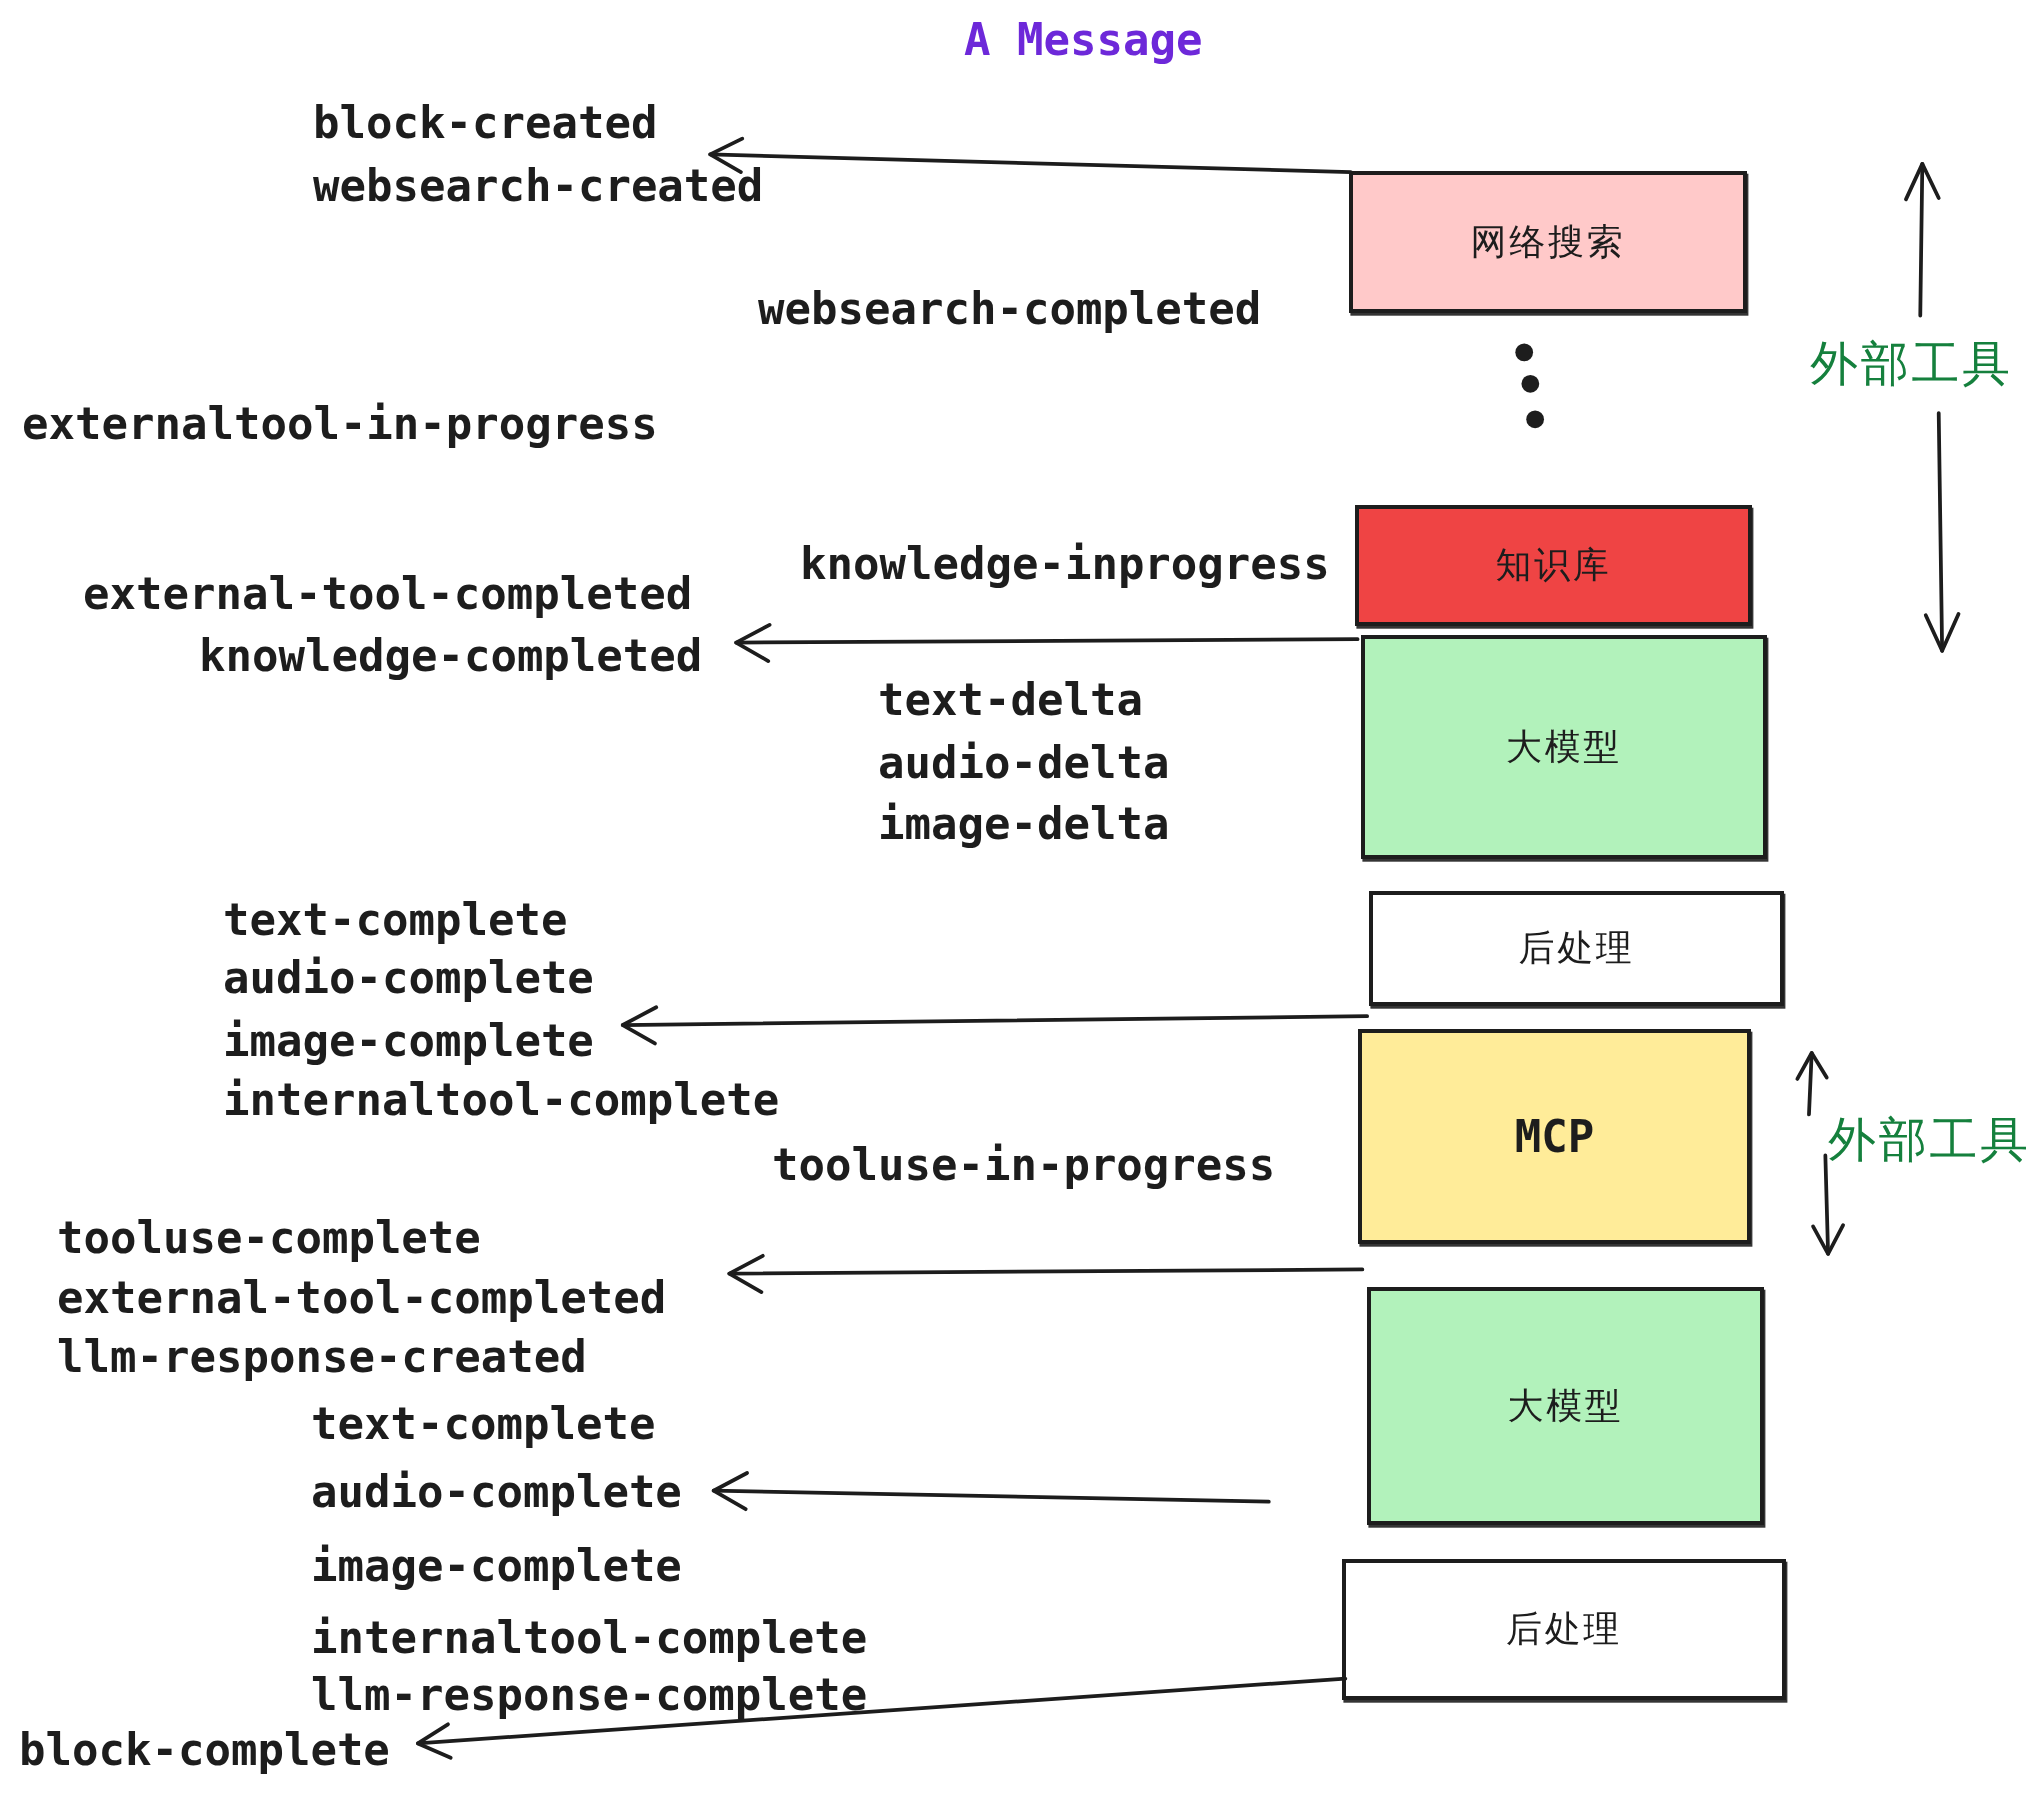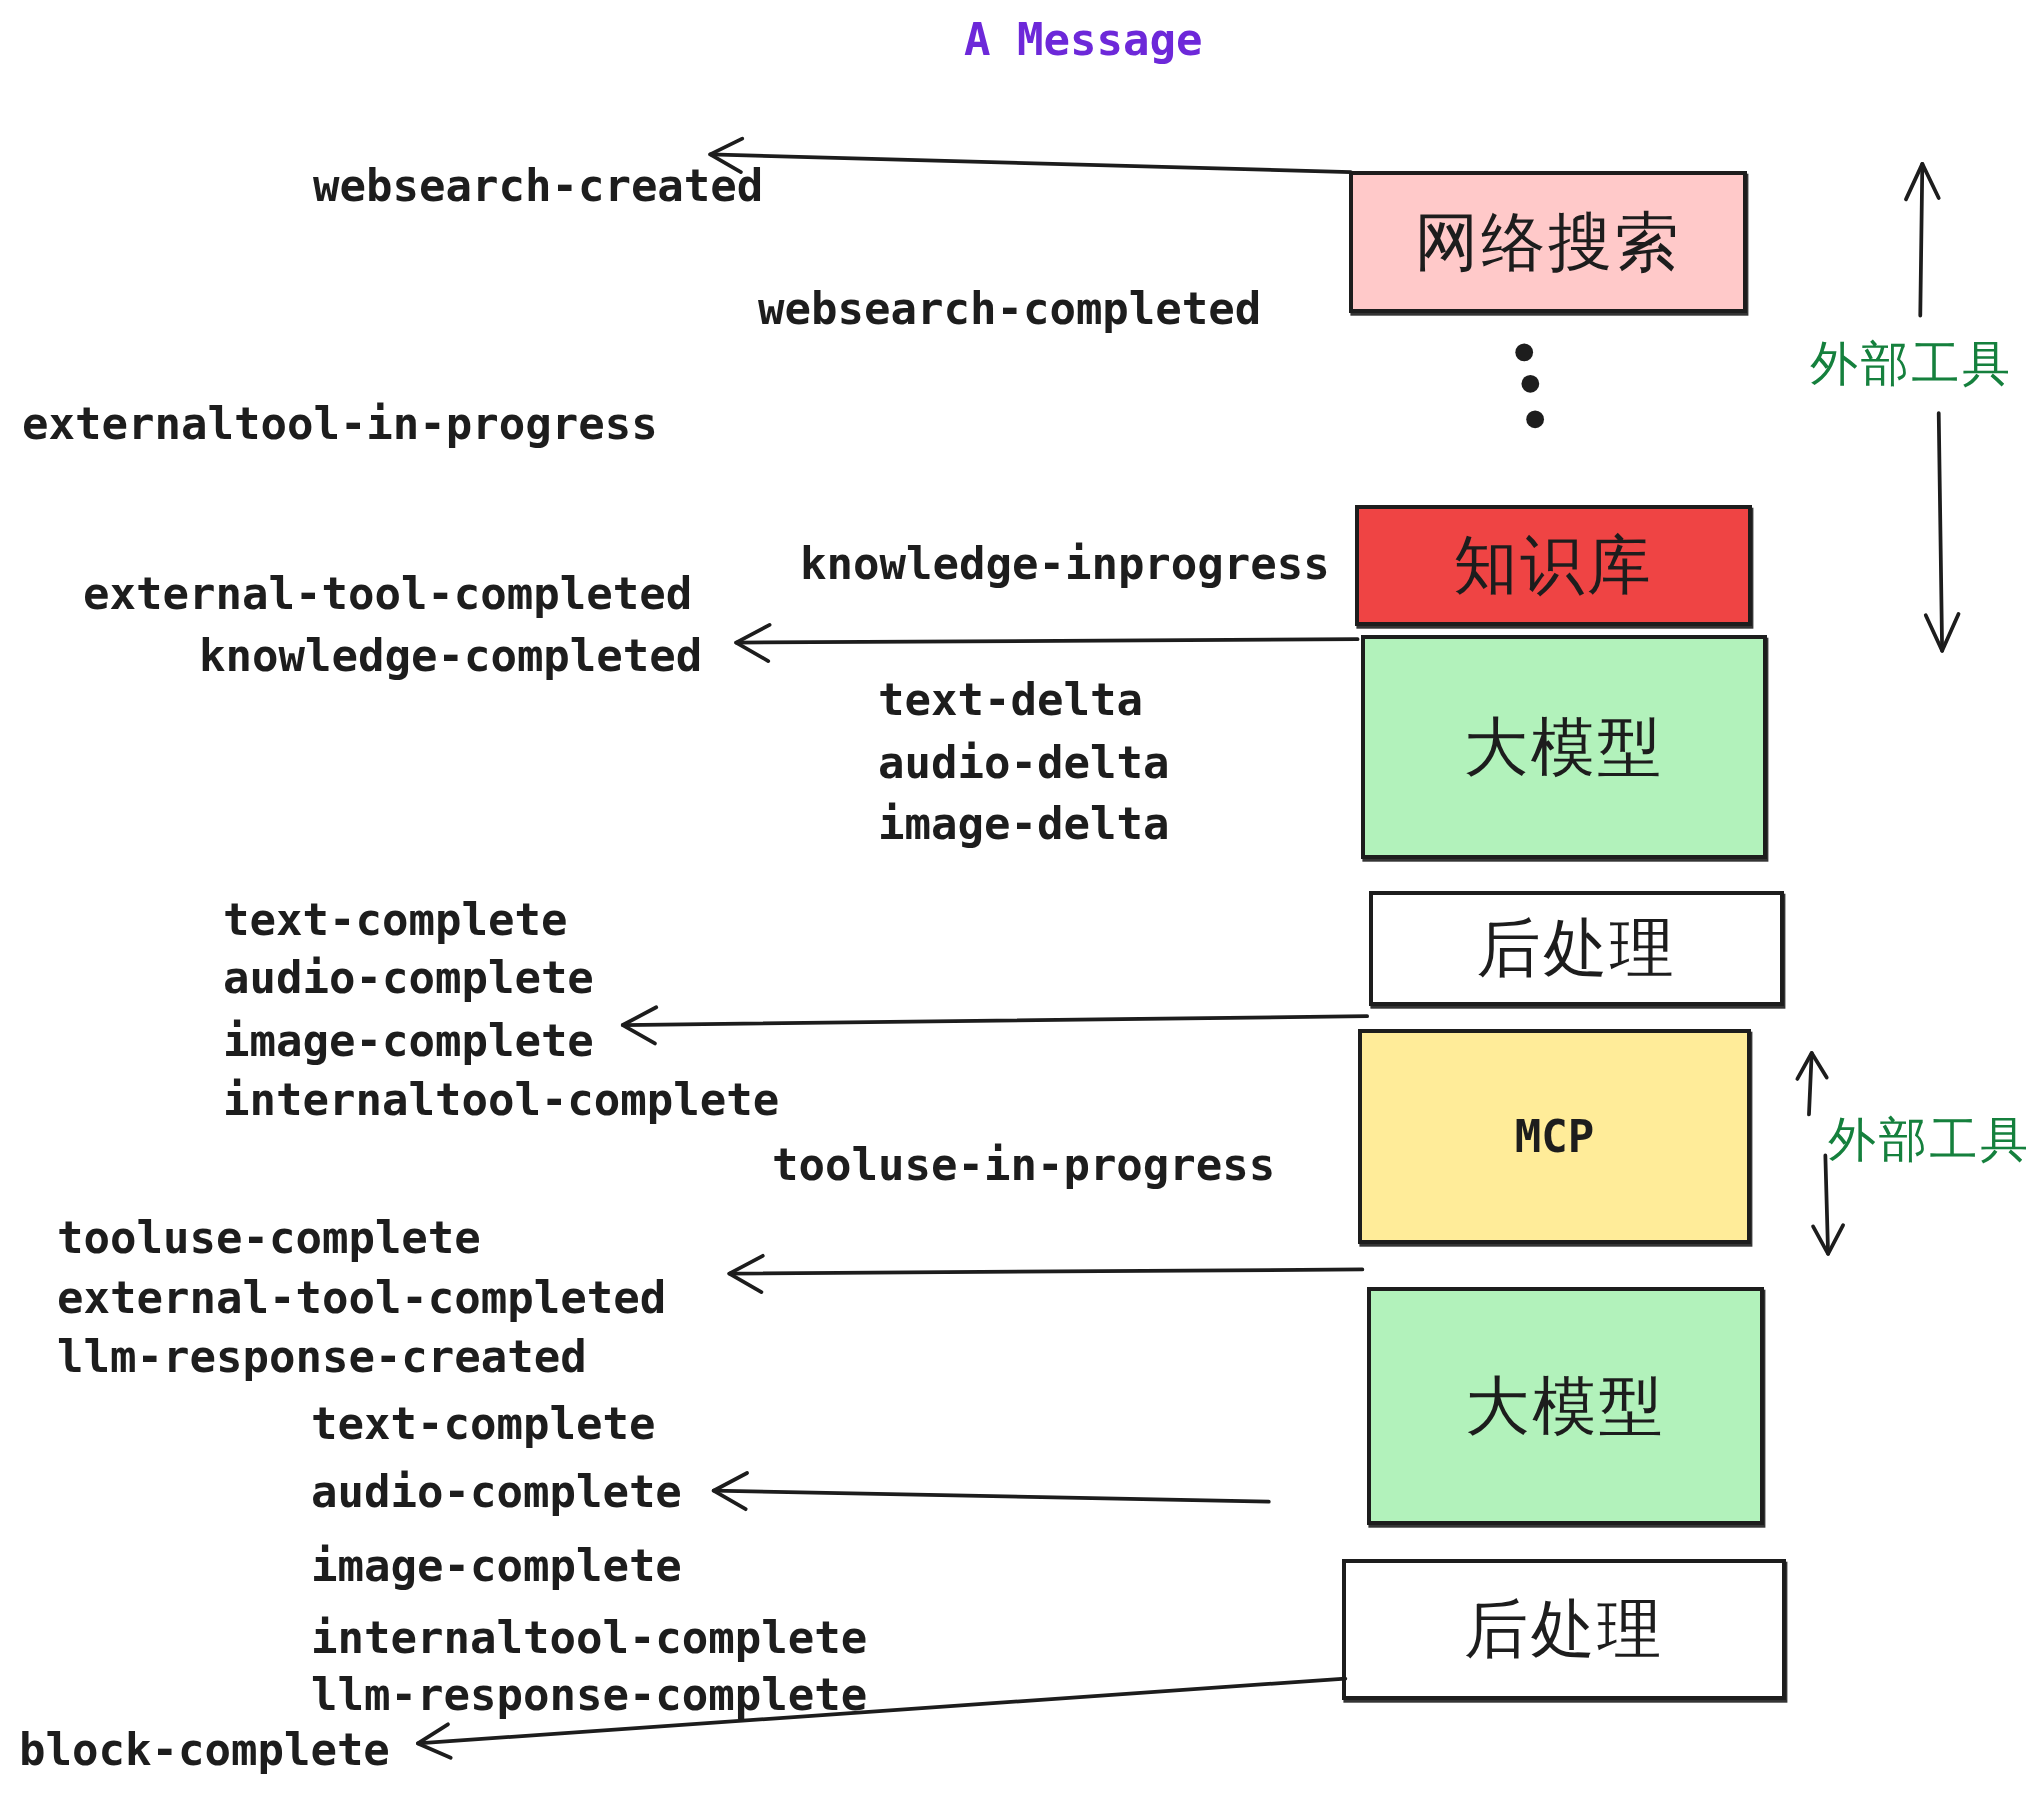--- a/index.html
+++ b/index.html
@@ -4,36 +4,37 @@
 <style>
   html,body{margin:0;padding:0;background:#ffffff;}
   #canvas{position:relative;width:2035px;height:1796px;background:#ffffff;overflow:hidden;
           font-family:"DejaVu Sans Mono", monospace;}
   .ev{position:absolute;font-family:"DejaVu Sans Mono", monospace;font-weight:700;
       font-size:44px;line-height:48px;color:#1d1d1d;white-space:nowrap;}
   .title{position:absolute;font-family:"DejaVu Sans Mono", monospace;font-weight:700;
       font-size:44px;line-height:49px;color:#6d28d9;white-space:nowrap;}
   .box{position:absolute;border:4.1px solid #1d1d1d;display:flex;align-items:center;justify-content:center;
       box-sizing:border-box;box-shadow:1.4px 2.7px 0 rgba(30,30,30,.9);}
-  .box .cn{font-family:"DejaVu Sans","Liberation Sans",sans-serif;font-size:64px;color:#1d1d1d;
+  .box .cn{font-family:"DejaVu Sans","Liberation Sans",sans-serif;font-size:36px;color:#1d1d1d;
       letter-spacing:2.7px;white-space:nowrap;}
   .box .mono{font-family:"DejaVu Sans Mono",monospace;font-weight:700;font-size:44px;color:#1d1d1d;}
   .cn-side{position:absolute;font-family:"DejaVu Sans","Liberation Sans",sans-serif;font-size:48px;
       line-height:48px;color:#15803d;white-space:nowrap;letter-spacing:2.7px;}
   svg.overlay{position:absolute;left:0;top:0;pointer-events:none;}
   svg.overlay path{fill:none;stroke:#1d1d1d;stroke-width:5.5;stroke-linecap:round;stroke-linejoin:round;}
   svg.overlay circle{fill:#1d1d1d;stroke:none;}
 </style>
 </head>
 <body>
 
 <div id="canvas">
 
   <div class="title" style="left:964px;top:15px;">A Message</div>
 
+  <div class="ev" style="left:313px;top:99px;">block-created</div>
   <div class="ev" style="left:313px;top:162px;">websearch-created</div>
   <div class="ev" style="left:758px;top:285px;">websearch-completed</div>
   <div class="ev" style="left:22px;top:400px;">externaltool-in-progress</div>
   <div class="ev" style="left:800px;top:540px;">knowledge-inprogress</div>
   <div class="ev" style="left:83px;top:570px;">external-tool-completed</div>
   <div class="ev" style="left:199px;top:632px;">knowledge-completed</div>
   <div class="ev" style="left:878px;top:676px;">text-delta</div>
   <div class="ev" style="left:878px;top:739px;">audio-delta</div>
   <div class="ev" style="left:878px;top:800px;">image-delta</div>
   <div class="ev" style="left:223px;top:896px;">text-complete</div>

